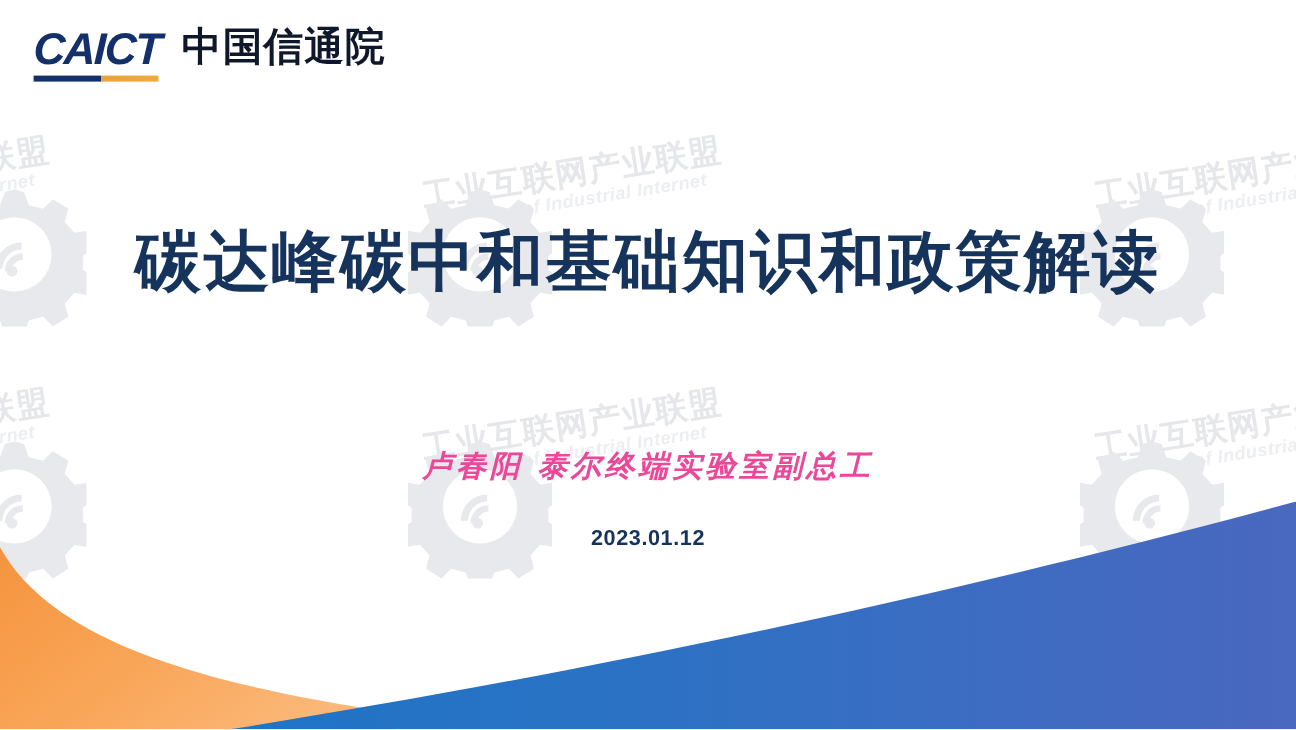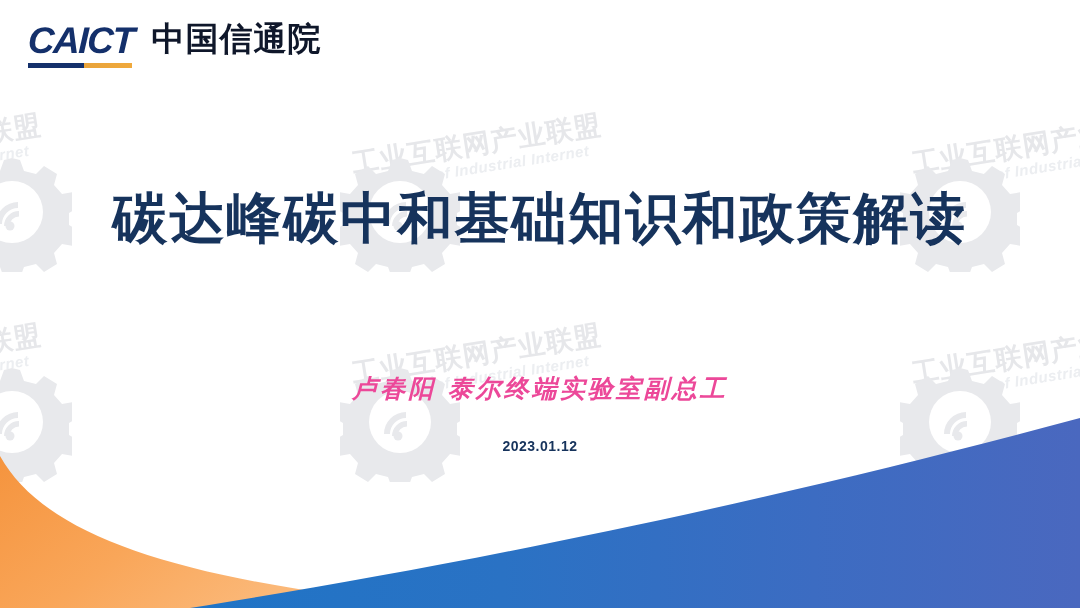--- a/index.html
+++ b/index.html
@@ -102,21 +102,21 @@
     font-style:italic;
     font-size:25px;
     letter-spacing:3px;
     color:#ec4899;
   }
   .date{
     position:absolute;left:0;top:438px;width:1080px;
     text-align:center;z-index:6;
     font-family:"Liberation Sans","DejaVu Sans",sans-serif;
     font-weight:bold;
-    font-size:14px;
+    font-size:18px;
     letter-spacing:0.5px;
     color:#16335c;
   }
 
   
   .deco{
     position:absolute;left:0;bottom:0;width:1080px;height:190px;z-index:4;
   }
 </style>
 </head>

